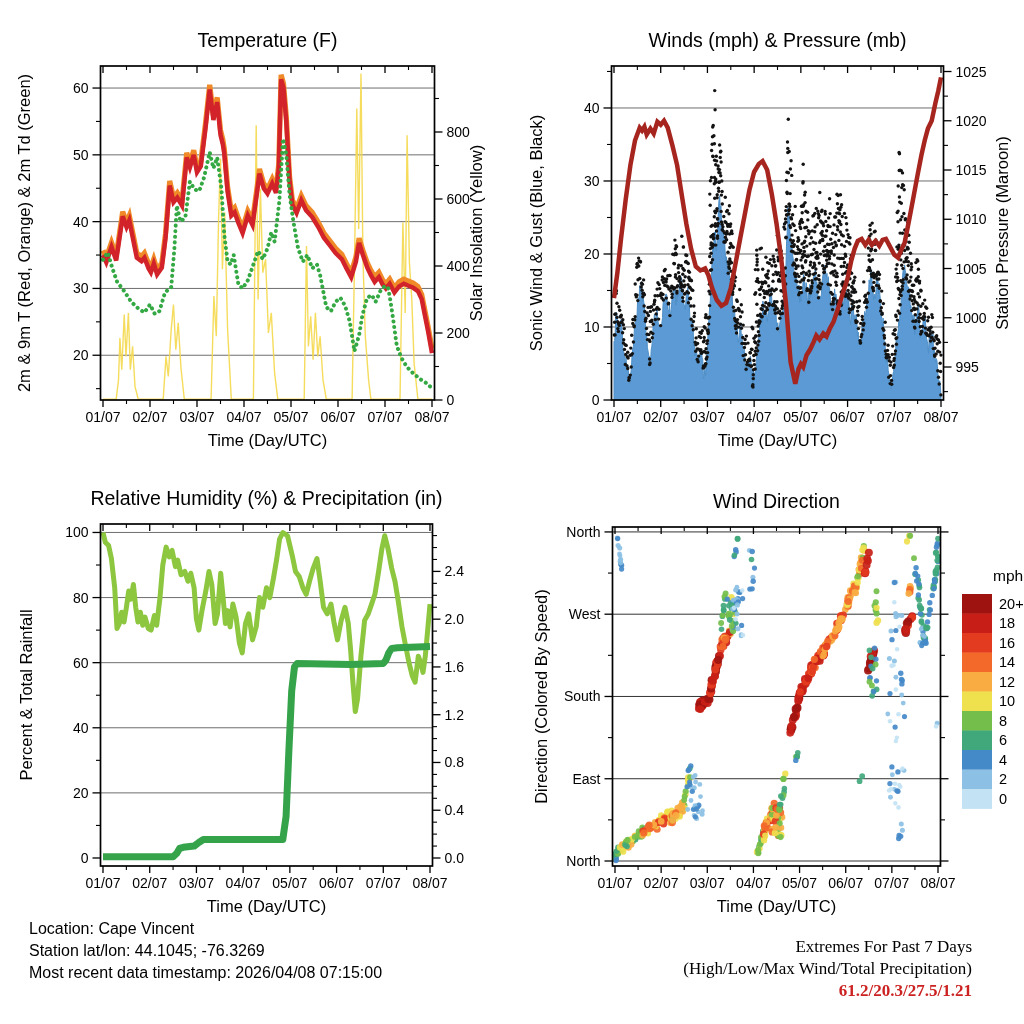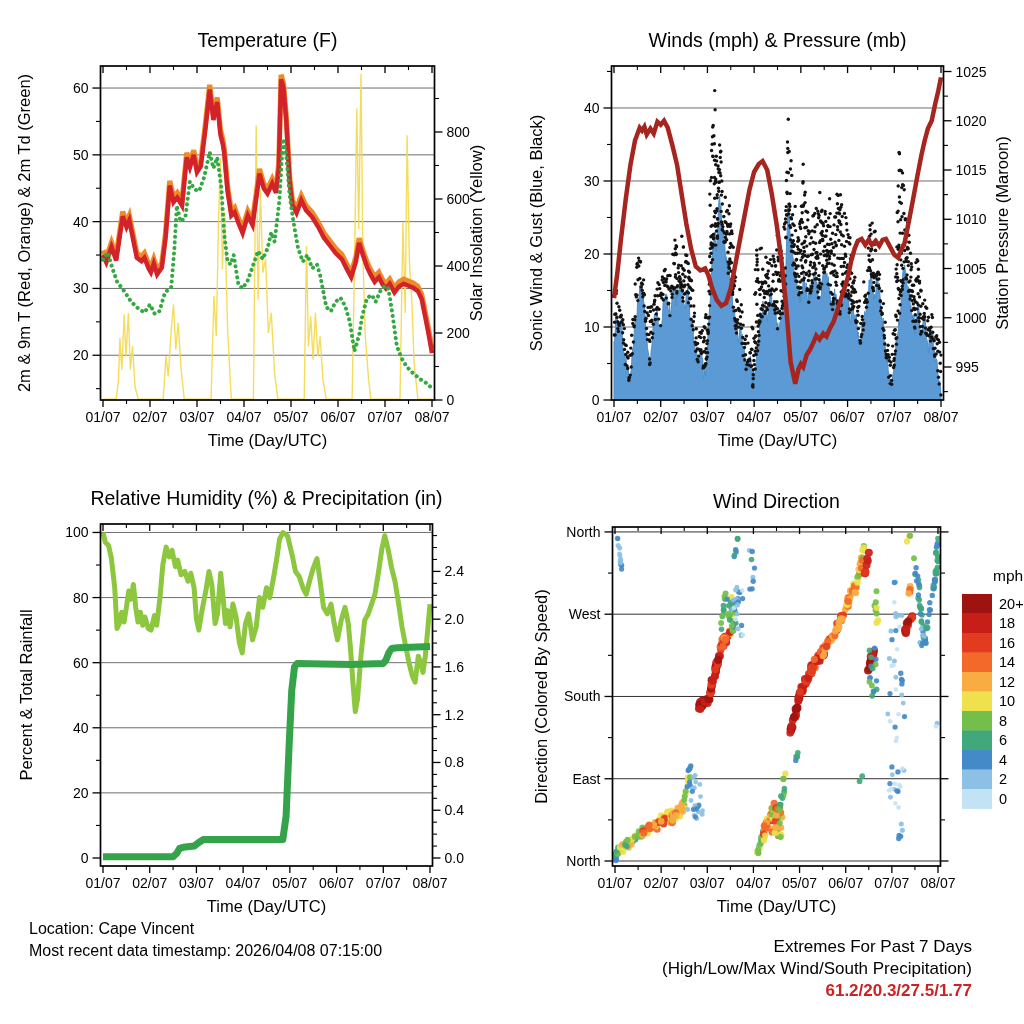--- a/index.html
+++ b/index.html
@@ -1,21 +1,21 @@
 <!DOCTYPE html>
 <html><head>
 <meta charset="utf-8">
 <style>
   html,body{margin:0;padding:0;background:#fff;}
   body{width:1024px;height:1024px;font-family:"Liberation Sans",sans-serif;}
   .stage{position:relative;width:1024px;height:1024px;background:#fff;overflow:hidden;}
   #fig{position:absolute;left:0;top:0;}
   #fig text{font-family:"Liberation Sans",sans-serif;fill:#000;}
   .footer{position:absolute;left:29px;top:918px;font-size:16px;line-height:22px;color:#000;}
-  .extremes{position:absolute;right:52px;top:936px;font-size:17px;line-height:22px;text-align:right;color:#000;}
+  .extremes{position:absolute;right:52px;top:936px;font-size:17px;line-height:22px;text-align:right;color:#000;font-family:Liberation Serif, serif;}
   .extremes .vals{font-weight:bold;}
 </style>
 </head>
 <body>
 
 <div class="stage">
   <svg id="fig" width="1024" height="1024" viewBox="0 0 1024 1024">
       <g>
         <g>
           <line x1="100.5" x2="434.5" y1="355.244" y2="355.244" stroke="#6E6E6E" stroke-width="1"></line>
@@ -2597,21 +2597,22 @@
           <rect x="962" y="769.5" width="30" height="19.9" fill="#8CC0E4"></rect>
           <text x="999" y="784.25" font-size="14.5" text-anchor="start">2</text>
           <rect x="962" y="789.0" width="30" height="19.9" fill="#C3E3F4"></rect>
           <text x="999" y="803.75" font-size="14.5" text-anchor="start">0</text>
         </g>
       </g>
     </svg>
 
   <div class="footer">
     <div>Location: Cape Vincent</div>
+    <div>Station lat/lon: 44.1045; -76.3269</div>
     <div>Most recent data timestamp: 2026/04/08 07:15:00</div>
   </div>
 
   <div class="extremes">
     <div>Extremes For Past 7 Days</div>
-    <div>(High/Low/Max Wind/South Precipitation)</div>
-    <div class="vals" style="color: rgb(204, 34, 34);">61.2/20.3/27.5/1.77</div>
+    <div>(High/Low/Max Wind/Total Precipitation)</div>
+    <div class="vals" style="color: rgb(204, 34, 34);">61.2/20.3/27.5/1.21</div>
   </div>
 </div>
 
 </body></html>

